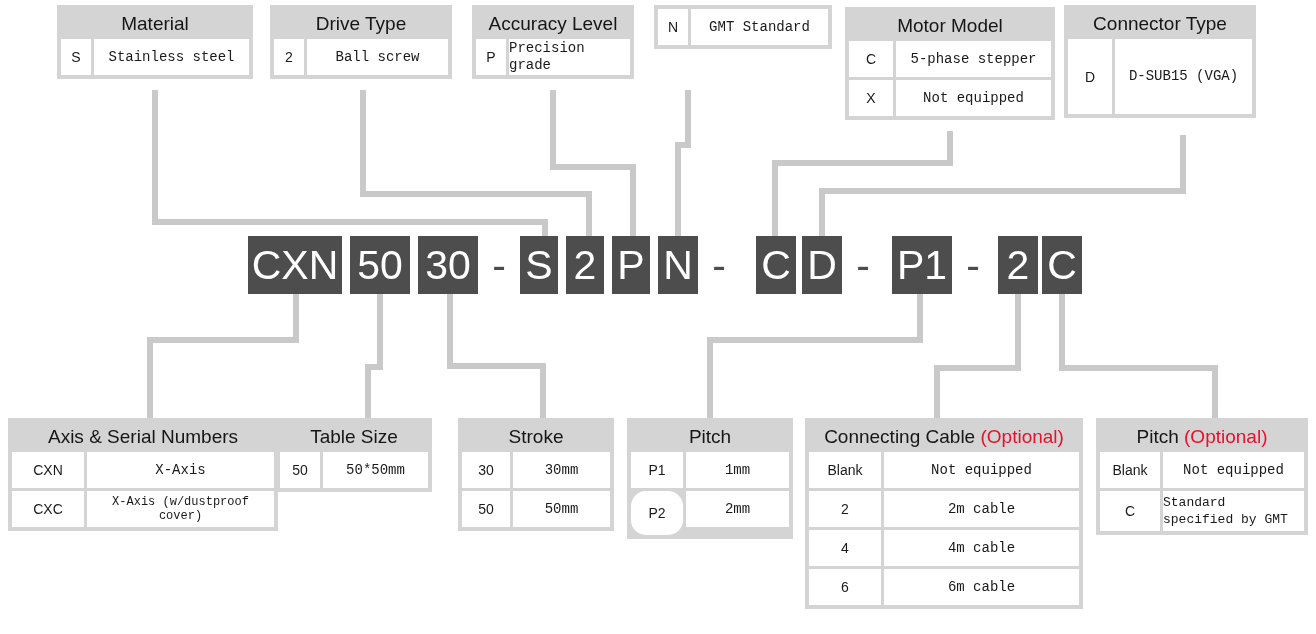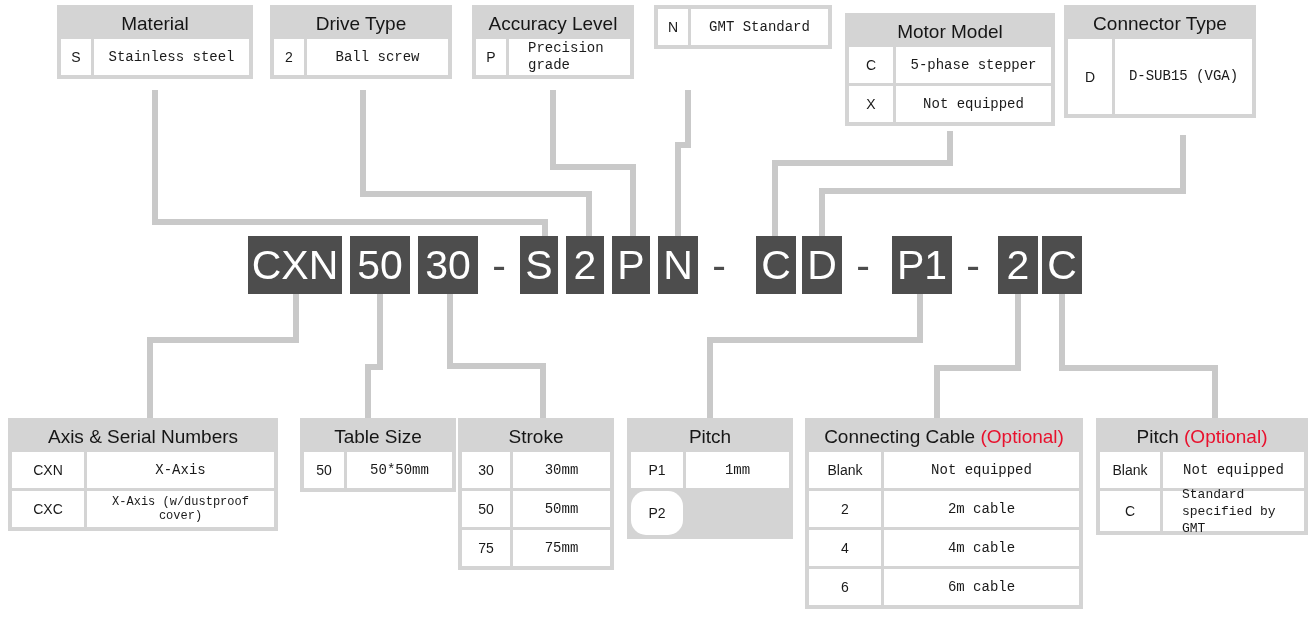--- a/index.html
+++ b/index.html
@@ -72,21 +72,21 @@
     box-sizing:border-box;
     flex:1 1 auto;
     margin-left:3px;
     padding:0 4px;
     text-align:center;
     font-family:Liberation Mono, monospace;
   }
   .spec .desc.left{
     justify-content:flex-start;
     text-align:left;
-    padding-left:19px;
+    padding-left:0;
   }
 
   
   #codestrip{
     position:absolute;
     left:0;
     top:236px;
     width:1316px;
     height:58px;
   }
@@ -179,21 +179,21 @@
 
   <div class="spec" style="left:654px; top:5px; width:178px;">
     <div class="rows">
       <div class="row">
         <div class="code" style="width:30px; height:36px;">N</div>
         <div class="desc" style="height:36px;">GMT Standard</div>
       </div>
     </div>
   </div>
 
-  <div class="spec" style="left:845px; top:13px; width:210px;">
+  <div class="spec" style="left:845px; top:7px; width:210px;">
     <div class="title">Motor Model</div>
     <div class="rows">
       <div class="row">
         <div class="code" style="width:44px; height:36px;">C</div>
         <div class="desc" style="height:36px;">5-phase stepper</div>
       </div>
       <div class="row">
         <div class="code" style="width:44px; height:36px;">X</div>
         <div class="desc" style="height:36px;">Not equipped</div>
       </div>
@@ -236,57 +236,54 @@
         <div class="code" style="width:72px; height:36px;">CXN</div>
         <div class="desc" style="height:36px;">X-Axis</div>
       </div>
       <div class="row">
         <div class="code" style="width:72px; height:36px;">CXC</div>
         <div class="desc" style="height:36px; font-size:12px;">X-Axis (w/dustproof cover)</div>
       </div>
     </div>
   </div>
 
-  <div class="spec" style="left:300px; top:418px; width:156px;">
+  <div class="spec" style="left:276px; top:418px; width:156px;">
     <div class="title">Table Size</div>
     <div class="rows">
       <div class="row">
         <div class="code" style="width:40px; height:36px;">50</div>
         <div class="desc" style="height:36px;">50*50mm</div>
       </div>
     </div>
   </div>
 
   <div class="spec" style="left:458px; top:418px; width:156px;">
     <div class="title">Stroke</div>
     <div class="rows">
       <div class="row">
         <div class="code" style="width:48px; height:36px;">30</div>
         <div class="desc" style="height:36px;">30mm</div>
       </div>
       <div class="row">
         <div class="code" style="width:48px; height:36px;">50</div>
         <div class="desc" style="height:36px;">50mm</div>
       </div>
-      <div class="row">
-        <div class="code" style="width:48px; height:36px;">75</div>
-        <div class="desc" style="height:36px;">75mm</div>
-      </div>
     </div>
   </div>
 
   <div class="spec" style="left:627px; top:418px; width:166px;">
     <div class="title">Pitch</div>
     <div class="rows">
       <div class="row">
         <div class="code" style="width:52px; height:36px;">P1</div>
         <div class="desc" style="height:36px;">1mm</div>
       </div>
       <div class="row">
         <div class="code" style="width:52px; height:44px;border-radius:15px;">P2</div>
+        <div class="desc" style="height:36px;">2mm</div>
       </div>
     </div>
   </div>
 
   <div class="spec" style="left:805px; top:418px; width:278px;">
     <div class="title"><span>Connecting Cable</span> <span class="opt">(Optional)</span></div>
     <div class="rows">
       <div class="row">
         <div class="code" style="width:72px; height:36px;">Blank</div>
         <div class="desc" style="height:36px;">Not equipped</div>

